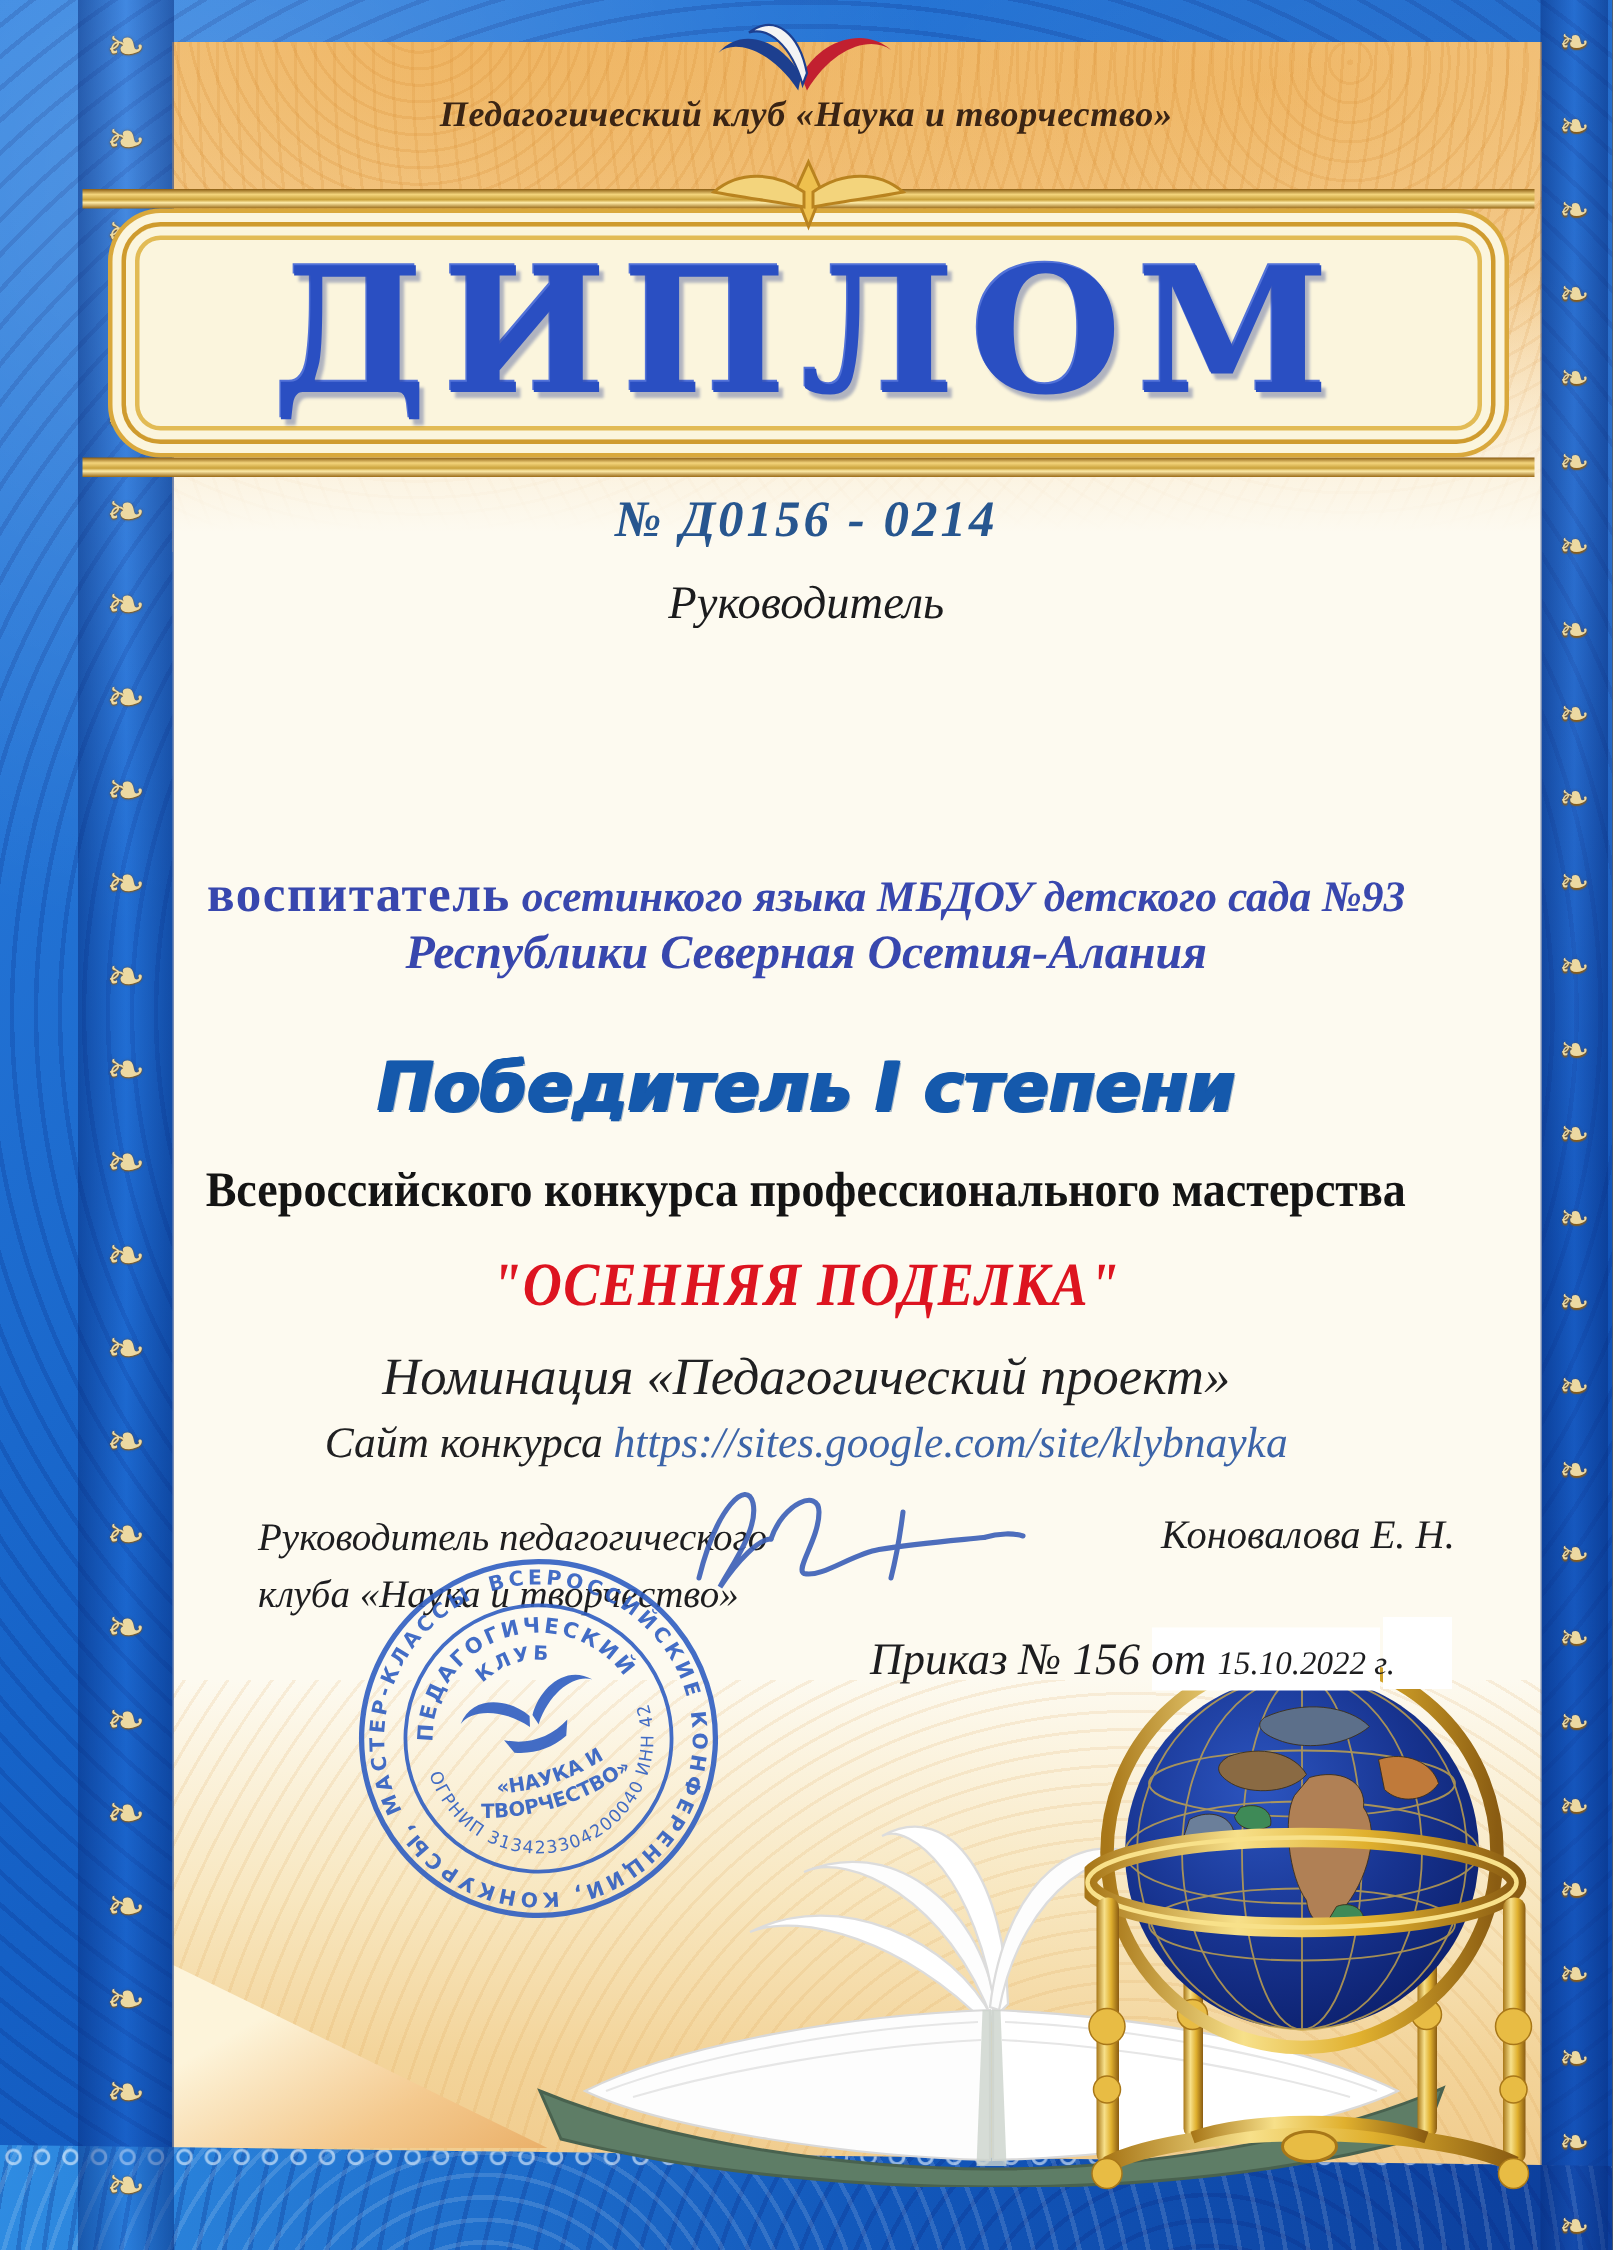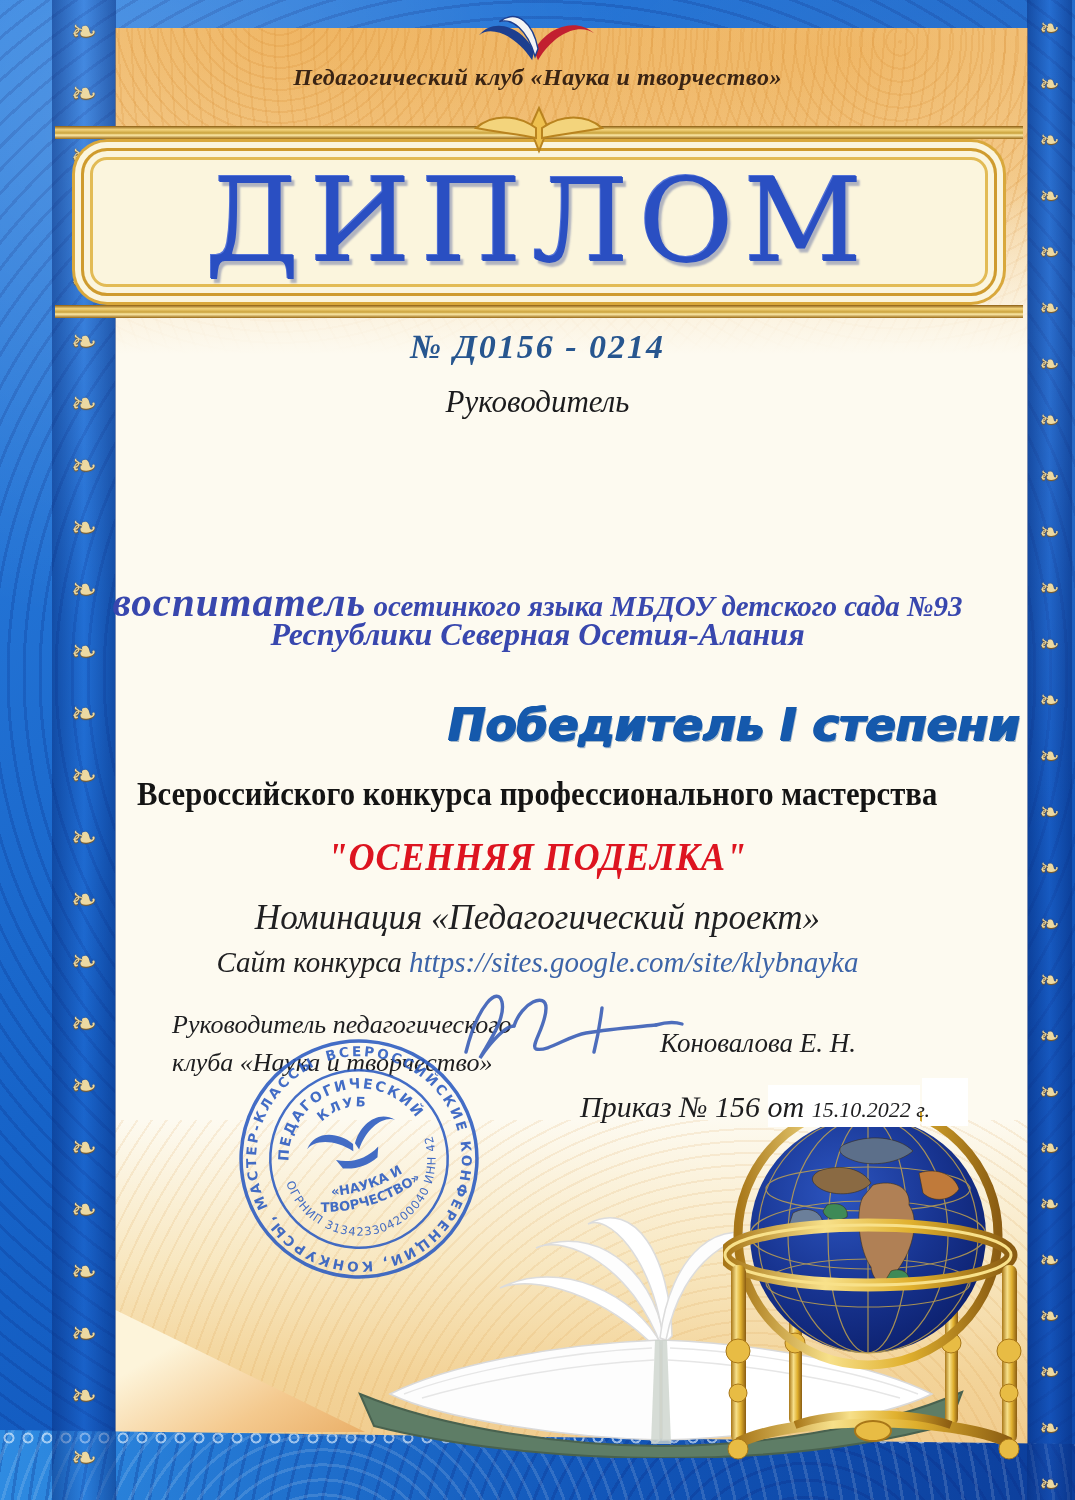--- a/index.html
+++ b/index.html
@@ -50,45 +50,45 @@
   .top-logo{position:absolute;left:472px;top:12px;width:130px;height:58px;z-index:16;}
   
   .banner{position:absolute;left:55px;right:52px;top:126px;height:192px;z-index:16;}
   .banner-line{position:absolute;left:0;right:0;height:13px;
     background:linear-gradient(#8a5c12,#f3d47c 28%,#caa23c 55%,#fdeaa8 70%,#9a6a16);}
   .banner-line.top{top:0;} .banner-line.bot{bottom:0;}
   .banner-panel{position:absolute;left:26px;right:26px;top:22px;bottom:22px;border-radius:26px;
     background:#fbf5dd;border:3px solid #cf9b2e;
     box-shadow:0 0 0 6px #fbf5dd, 0 0 0 9px #d9a83c, inset 0 0 0 6px #fbf5dd, inset 0 0 0 9px #e2bb55;}
   .banner-title{position:absolute;left:0;right:0;top:22px;bottom:22px;text-align:center;
-    font-family:"DejaVu Serif",serif;font-weight:400;font-size:116px;line-height:146px;
+    font-family:"DejaVu Serif",serif;font-weight:700;font-size:116px;line-height:146px;
     letter-spacing:10px;color:#2a4fc2;
     text-shadow:3px 4px 2px rgba(25,45,130,.33), -1px -1px 0 #5272d8;}
   .banner-orn{position:absolute;left:0;right:0;top:-22px;height:50px;text-align:center;}
   
   .serial{top:328px;font-size:34px;font-weight:700;font-style:italic;color:#27568f;letter-spacing:2px;}
   .awarded{top:384px;font-size:31px;font-style:italic;color:#1b1b1d;}
   .recipient{top:452px;font-size:41px;line-height:46px;font-weight:700;font-style:italic;color:#4040c4;letter-spacing:1px;}
   .pos1{top:578px;color:#3847ae;}
-  .pos1 .lead{font-size:41px;font-weight:700;font-style:italic;letter-spacing:1px;}
+  .pos1 .lead{font-size:34px;font-weight:700;letter-spacing:1px;}
   .pos1 .rest{font-size:29px;font-weight:700;font-style:italic;}
   .pos2{top:616px;font-size:32px;font-weight:700;font-style:italic;color:#3847ae;}
   .degree{top:698px;font-family:"DejaVu Sans",sans-serif;font-size:45px;font-weight:800;font-style:italic;color:#1559ac;
-    text-shadow:1px 0 0 #1559ac,-1px 0 0 #1559ac,0 1px 0 #1559ac,1.5px 1.5px 0 rgba(10,60,120,.35);text-align:right;}
+    text-shadow:1px 0 0 #1559ac,-1px 0 0 #1559ac,0 1px 0 #1559ac,1.5px 1.5px 0 rgba(10,60,120,.35);}
   .contest{top:776px;font-size:33px;font-weight:700;color:#141414;}
   .contest span{display:inline-block;transform:scaleX(.93);}
   .c-title{top:832px;font-size:41px;font-weight:700;font-style:italic;color:#dd1420;letter-spacing:1px;}
   .c-title span{display:inline-block;transform:scaleX(.88);}
   .nomination{top:898px;font-size:35px;font-style:italic;color:#202022;}
   .site{top:946px;font-size:29px;font-style:italic;color:#202022;}
   .site .url{color:#3c64a8;}
   .role{position:absolute;left:172px;top:1006px;width:340px;text-align:left;z-index:20;
     font-size:26px;font-style:italic;line-height:38px;color:#1d1d1f;}
-  .head-name{position:absolute;left:660px;width:310px;top:1008px;text-align:left;z-index:20;
-    font-size:27px;font-style:italic;color:#1d1d1f;margin-top:20px;}
+  .head-name{position:absolute;left:660px;width:310px;top:1008px;text-align:right;z-index:20;
+    font-size:27px;font-style:italic;color:#1d1d1f;}
   .order{position:absolute;left:560px;width:390px;top:1090px;text-align:center;z-index:20;color:#1d1d1f;}
   .order .pfx{font-size:30px;font-style:italic;}
   .order .dt{font-size:22px;font-style:italic;}
   .patch{position:absolute;background:#fff;z-index:18;}
   .p1{left:768px;top:1085px;width:152px;height:42px;}
   .p2{left:922px;top:1078px;width:46px;height:48px;}
   
   .sig{position:absolute;left:450px;top:980px;width:245px;height:98px;z-index:25;}
   .stamp{position:absolute;left:233px;top:1033px;width:252px;height:252px;z-index:30;opacity:.9;}
   .stamp text{fill:#2f5ec2;font-family:"DejaVu Sans",sans-serif;}

